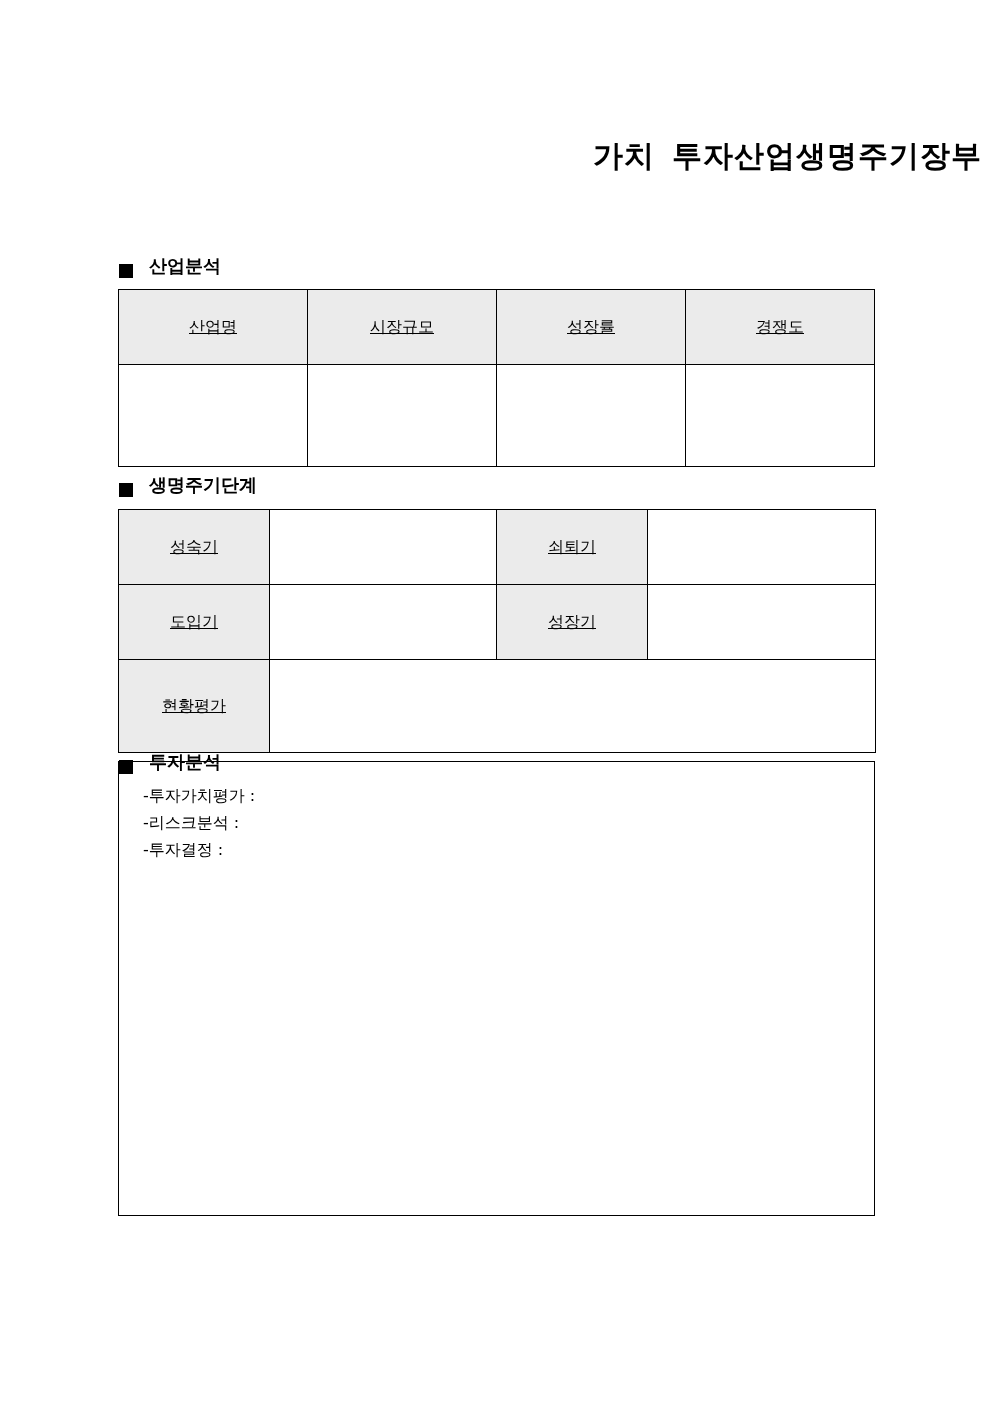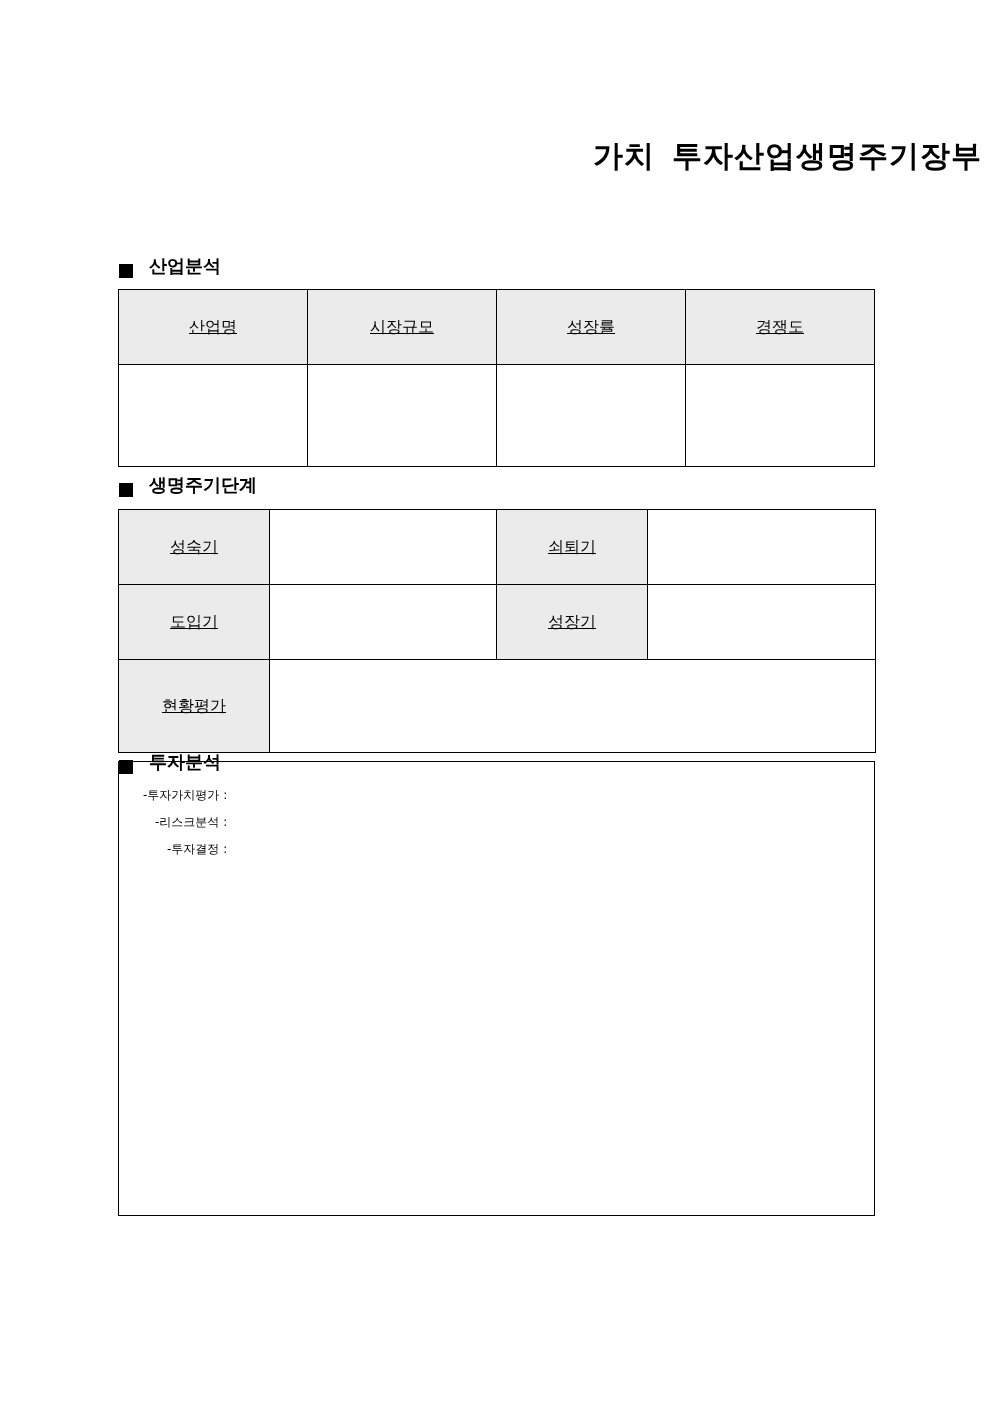--- a/index.html
+++ b/index.html
@@ -25,21 +25,21 @@
   #t1 td { width: 25%; }
   #t1 tr.hdr td { height: 42px; }
   #t1 tr.body td { height: 69px; }
   #t2 { left: 118px; top: 509px; width: 757px; }
   #t2 tr.r td { height: 42px; }
   #t2 tr.tall td { height: 60px; text-align: center; }
   .memo {
     position: absolute; left: 118px; top: 761px; width: 755px; height: 453px;
     border: 1px solid #000;
   }
-  .memo-lines { position: absolute; left: 24px; top: 20px; font-size: 12px; line-height: 27px; text-align: right; }
+  .memo-lines { position: absolute; left: 24px; top: 20px; font-size: 16px; line-height: 27px; }
 </style>
 </head>
 <body>
 
 <div class="title">가치  투자산업생명주기장부</div>
 
 <div class="section-heading" style="top:254px;">
   <span class="square-icon"></span>
   <span>산업분석</span>
 </div>

